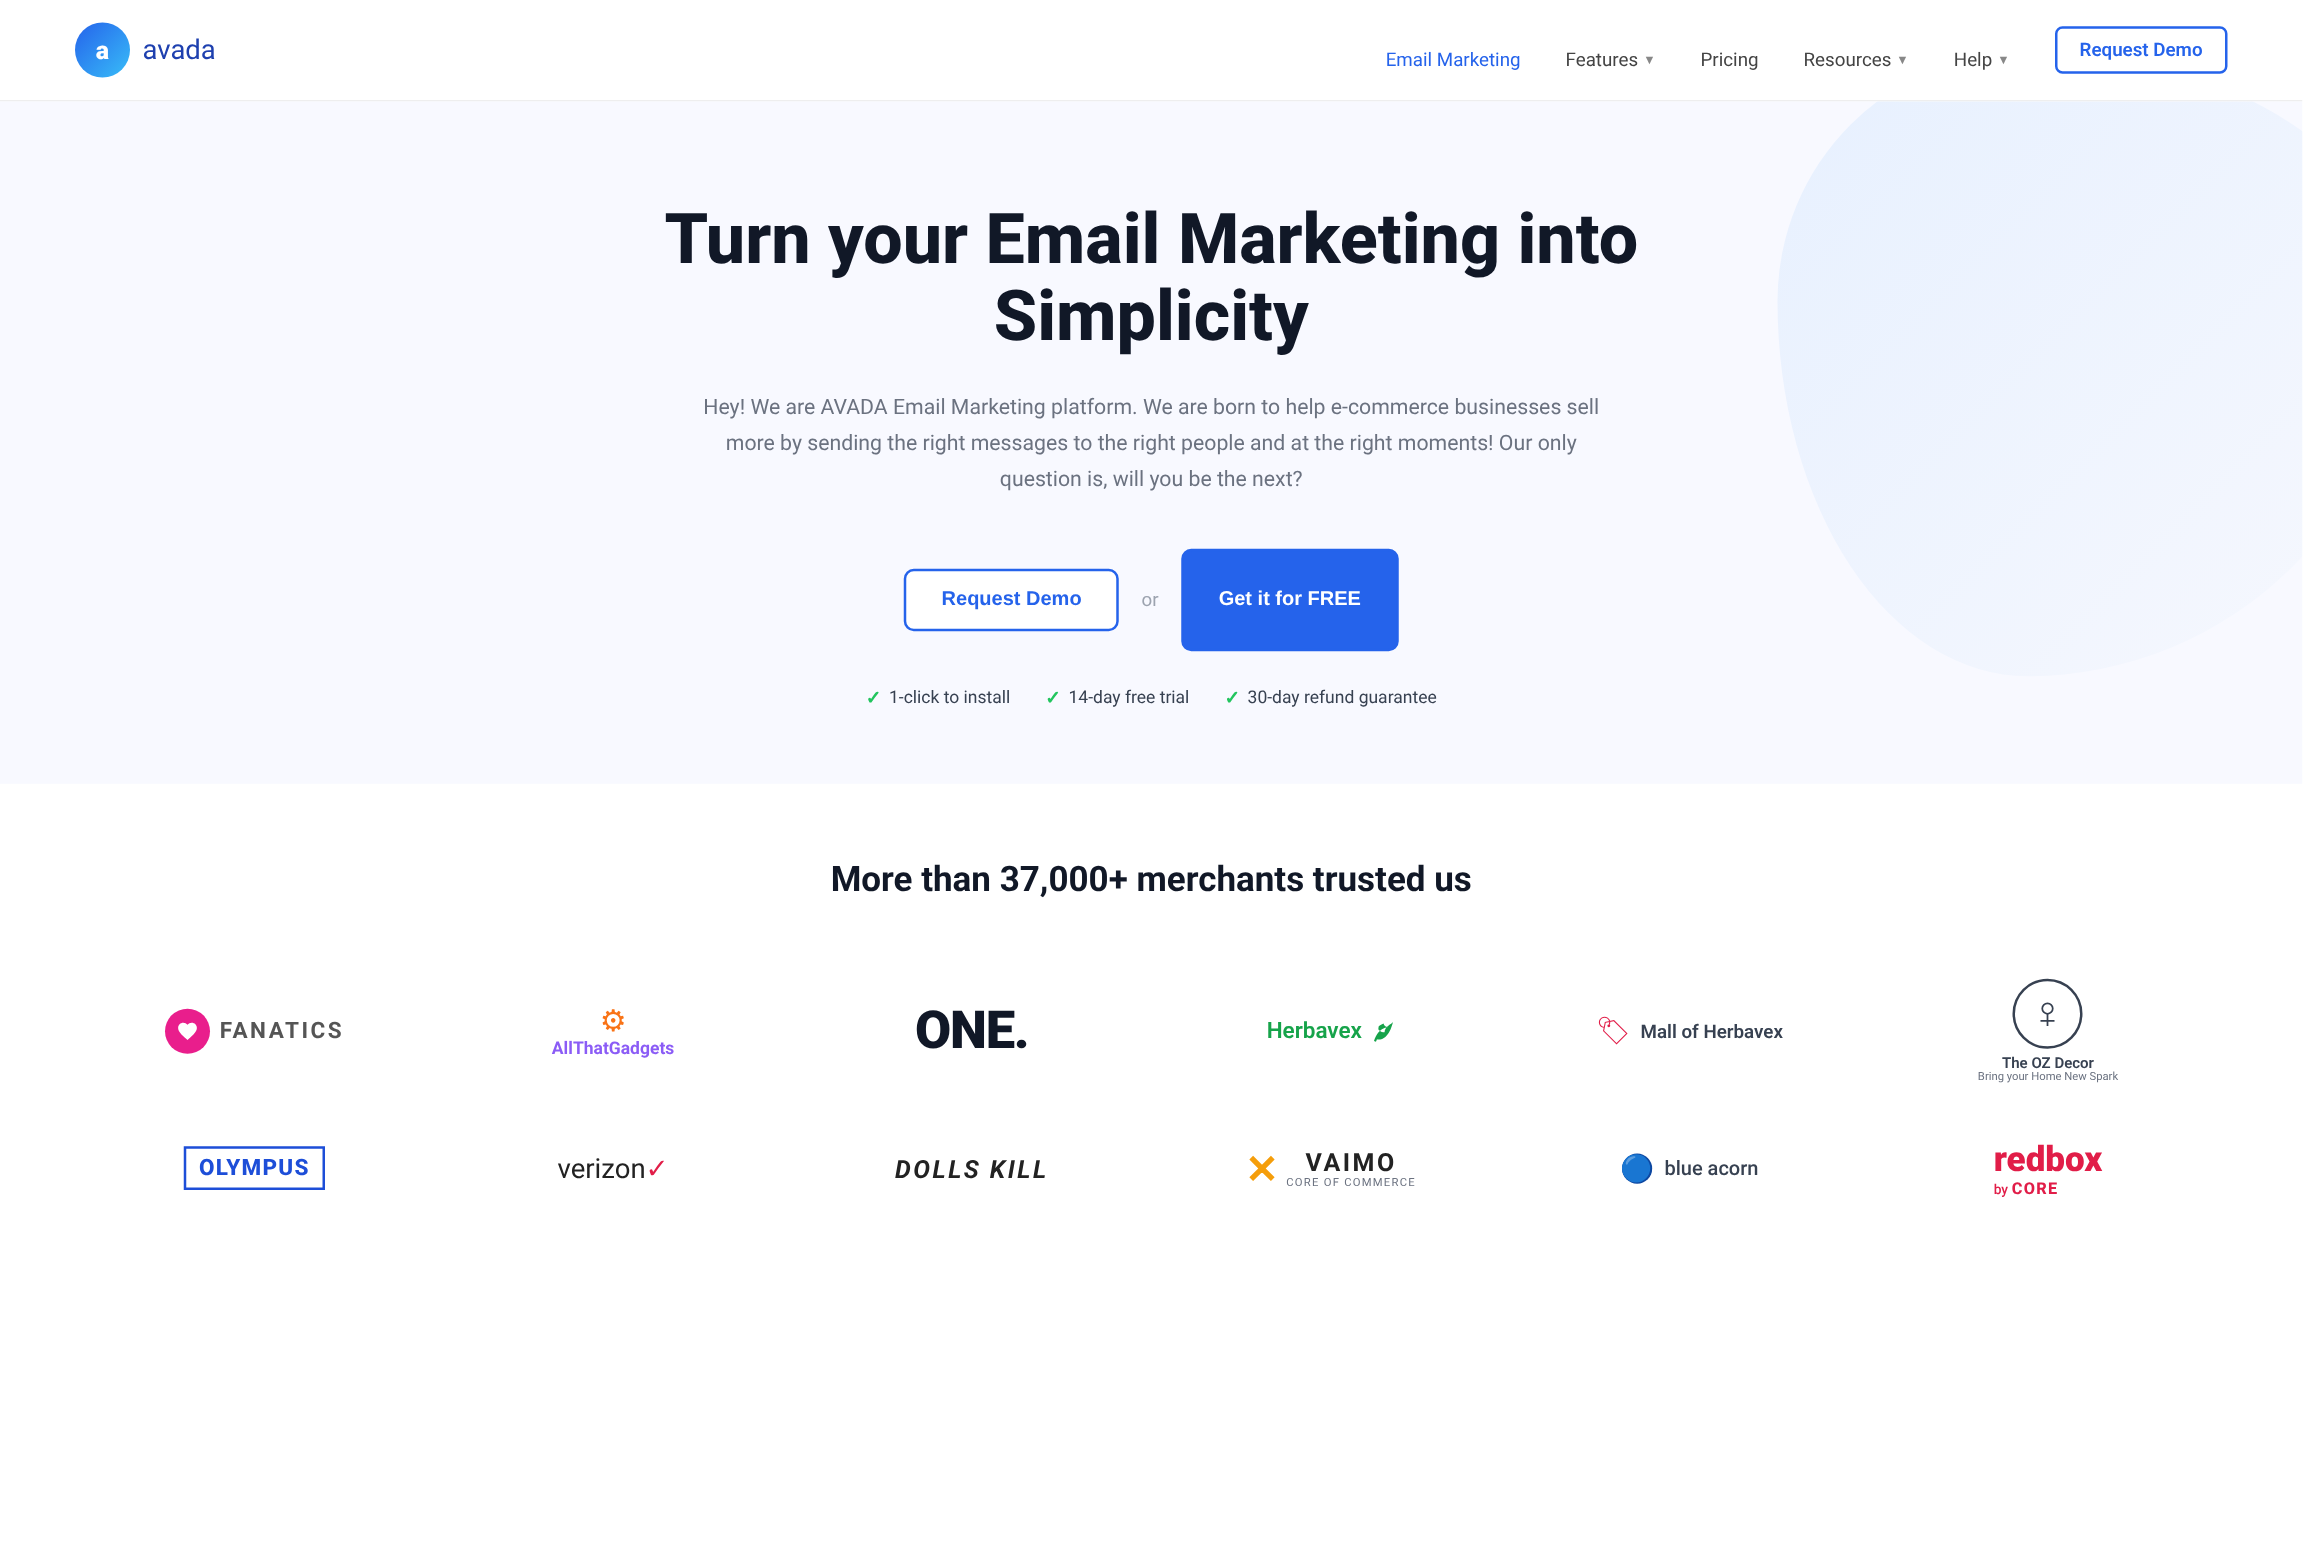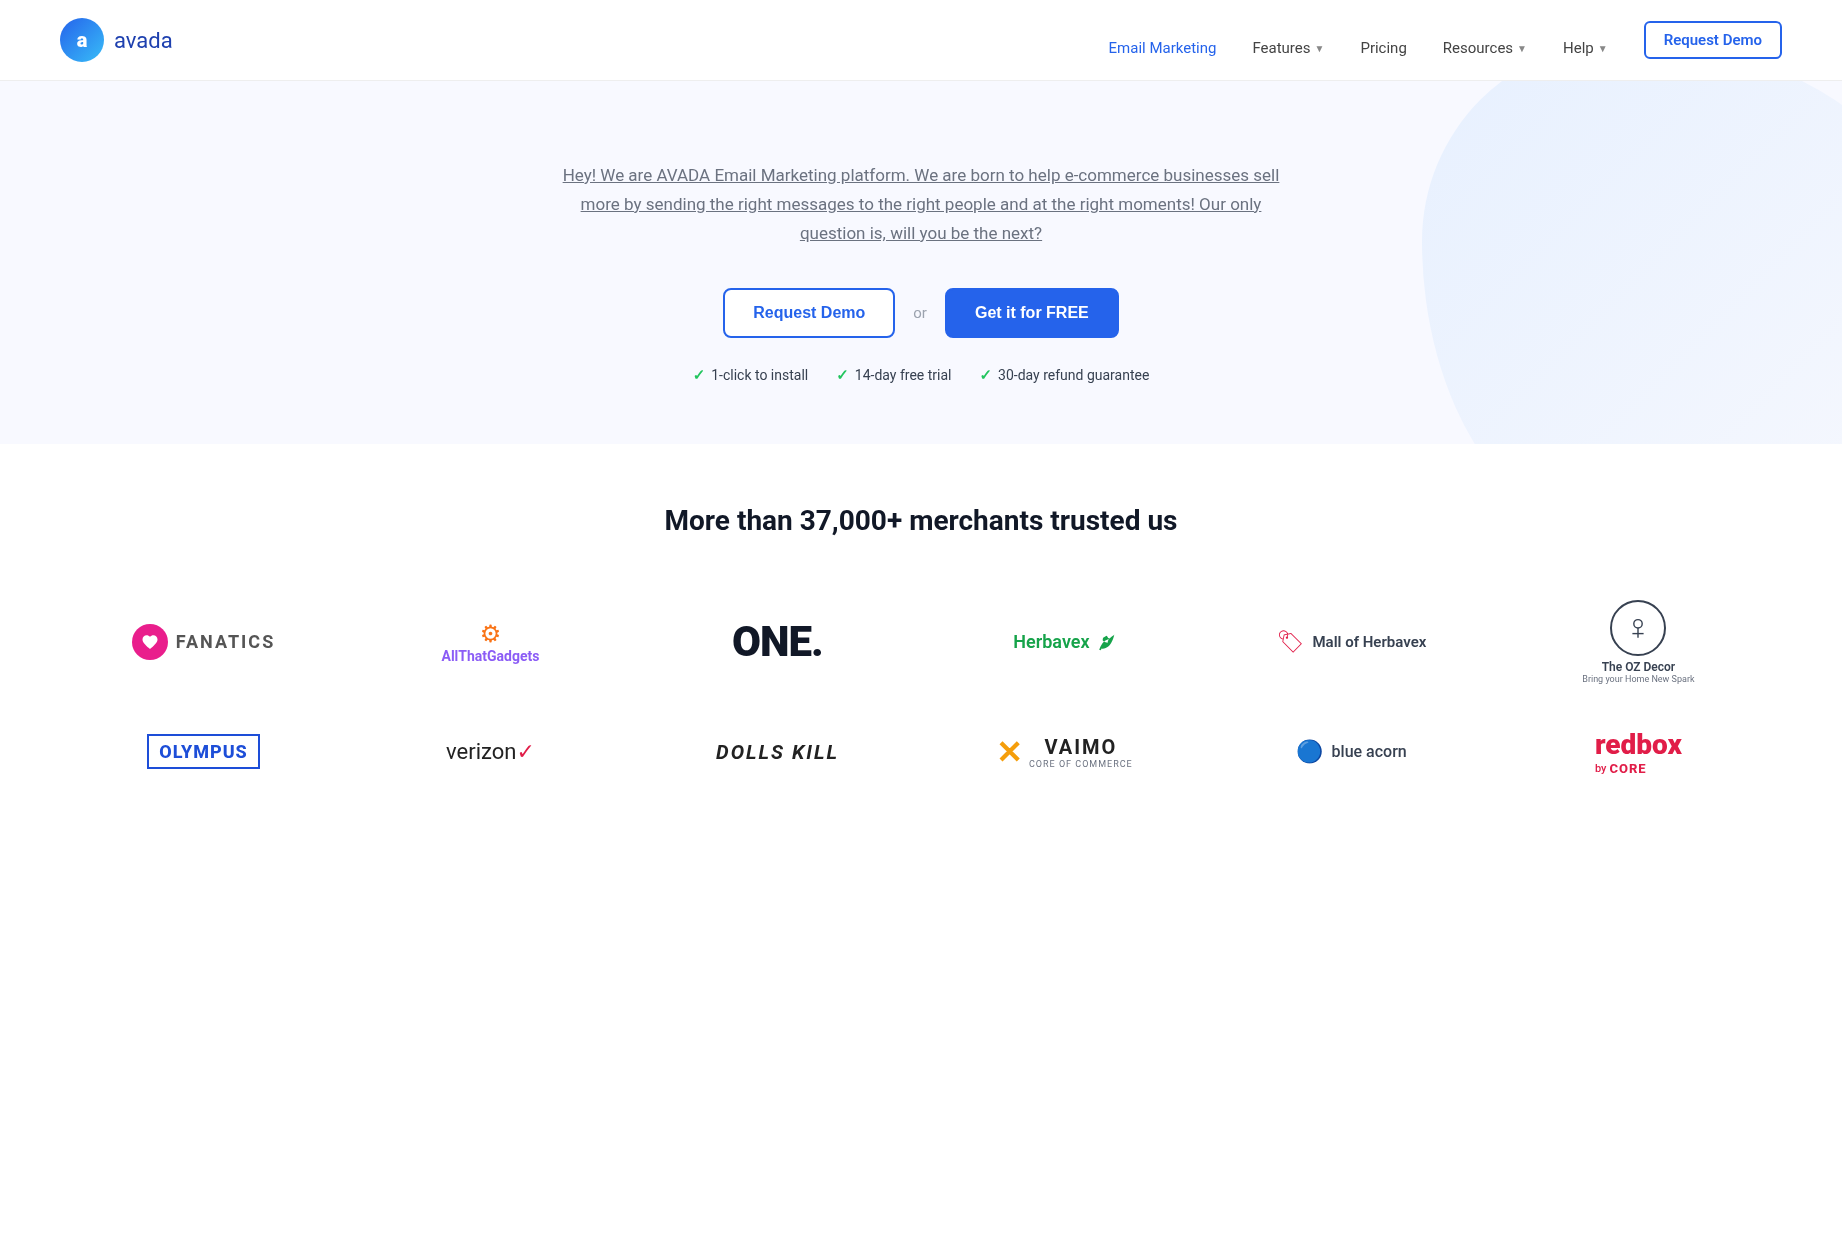--- a/index.html
+++ b/index.html
@@ -36,28 +36,28 @@
     }
     .hero-bg-shape {
       position: absolute; right: -80px; top: -40px;
       width: 500px; height: 500px;
       background: linear-gradient(135deg, rgba(219,234,254,0.6) 0%, rgba(241,245,249,0.2) 100%);
       border-radius: 40% 60% 60% 40% / 40% 40% 60% 60%;
       z-index: 0;
     }
     .hero-content { position: relative; z-index: 1; max-width: 900px; margin: 0 auto; }
     .hero-title { font-size: 56px; font-weight: 800; color: #111827; line-height: 1.1; margin-bottom: 28px; }
-    .hero-subtitle { font-size: 17px; color: #6b7280; line-height: 1.7; max-width: 720px; margin: 0 auto 40px; text-decoration: underline; }
+    .hero-subtitle { font-size: 17px; color: #6b7280; line-height: 1.7; max-width: 720px; margin: 0 auto 40px; }
     .hero-actions { display: flex; align-items: center; justify-content: center; gap: 18px; margin-bottom: 28px; }
     .btn-demo {
       padding: 14px 28px; border: 2px solid #2563eb; background: #fff;
       color: #2563eb; font-size: 16px; font-weight: 600; border-radius: 8px; cursor: pointer;
     }
     .btn-free {
-      padding: 14px 28px; background: #2563eb; border: 2px solid #2563eb;
+      padding: 30px 28px; background: #2563eb; border: 2px solid #2563eb;
       color: #fff; font-size: 16px; font-weight: 600; border-radius: 8px; cursor: pointer;
     }
     .hero-or { font-size: 15px; color: #9ca3af; }
     .hero-badges { display: flex; align-items: center; justify-content: center; gap: 28px; font-size: 14px; color: #374151; }
     .badge-item { display: flex; align-items: center; gap: 6px; }
     .check { color: #22c55e; font-size: 15px; font-weight: 700; }
 
     
     .trusted-section { padding: 60px 60px 40px; text-align: center; background: #fff; }
     .trusted-title { font-size: 28px; font-weight: 700; color: #111827; margin-bottom: 50px; }
@@ -147,20 +147,21 @@
     </a>
     <a class="nav-link-demo">
       <span>Request Demo</span>
     </a>
   </div>
 </nav>
 
 <section class="hero">
   <div class="hero-bg-shape"></div>
   <div class="hero-content">
+    <h1 class="hero-title">Turn your Email Marketing into Simplicity</h1>
     <p class="hero-subtitle">Hey! We are AVADA Email Marketing platform. We are born to help e-commerce businesses sell more by sending the right messages to the right people and at the right moments! Our only question is, will you be the next?</p>
     <div class="hero-actions">
       <button class="btn-demo">Request Demo</button>
       <span class="hero-or">or</span>
       <button class="btn-free">Get it for FREE</button>
     </div>
     <div class="hero-badges">
       <div class="badge-item">
         <span class="check">✓</span>
         <span>1-click to install</span>

